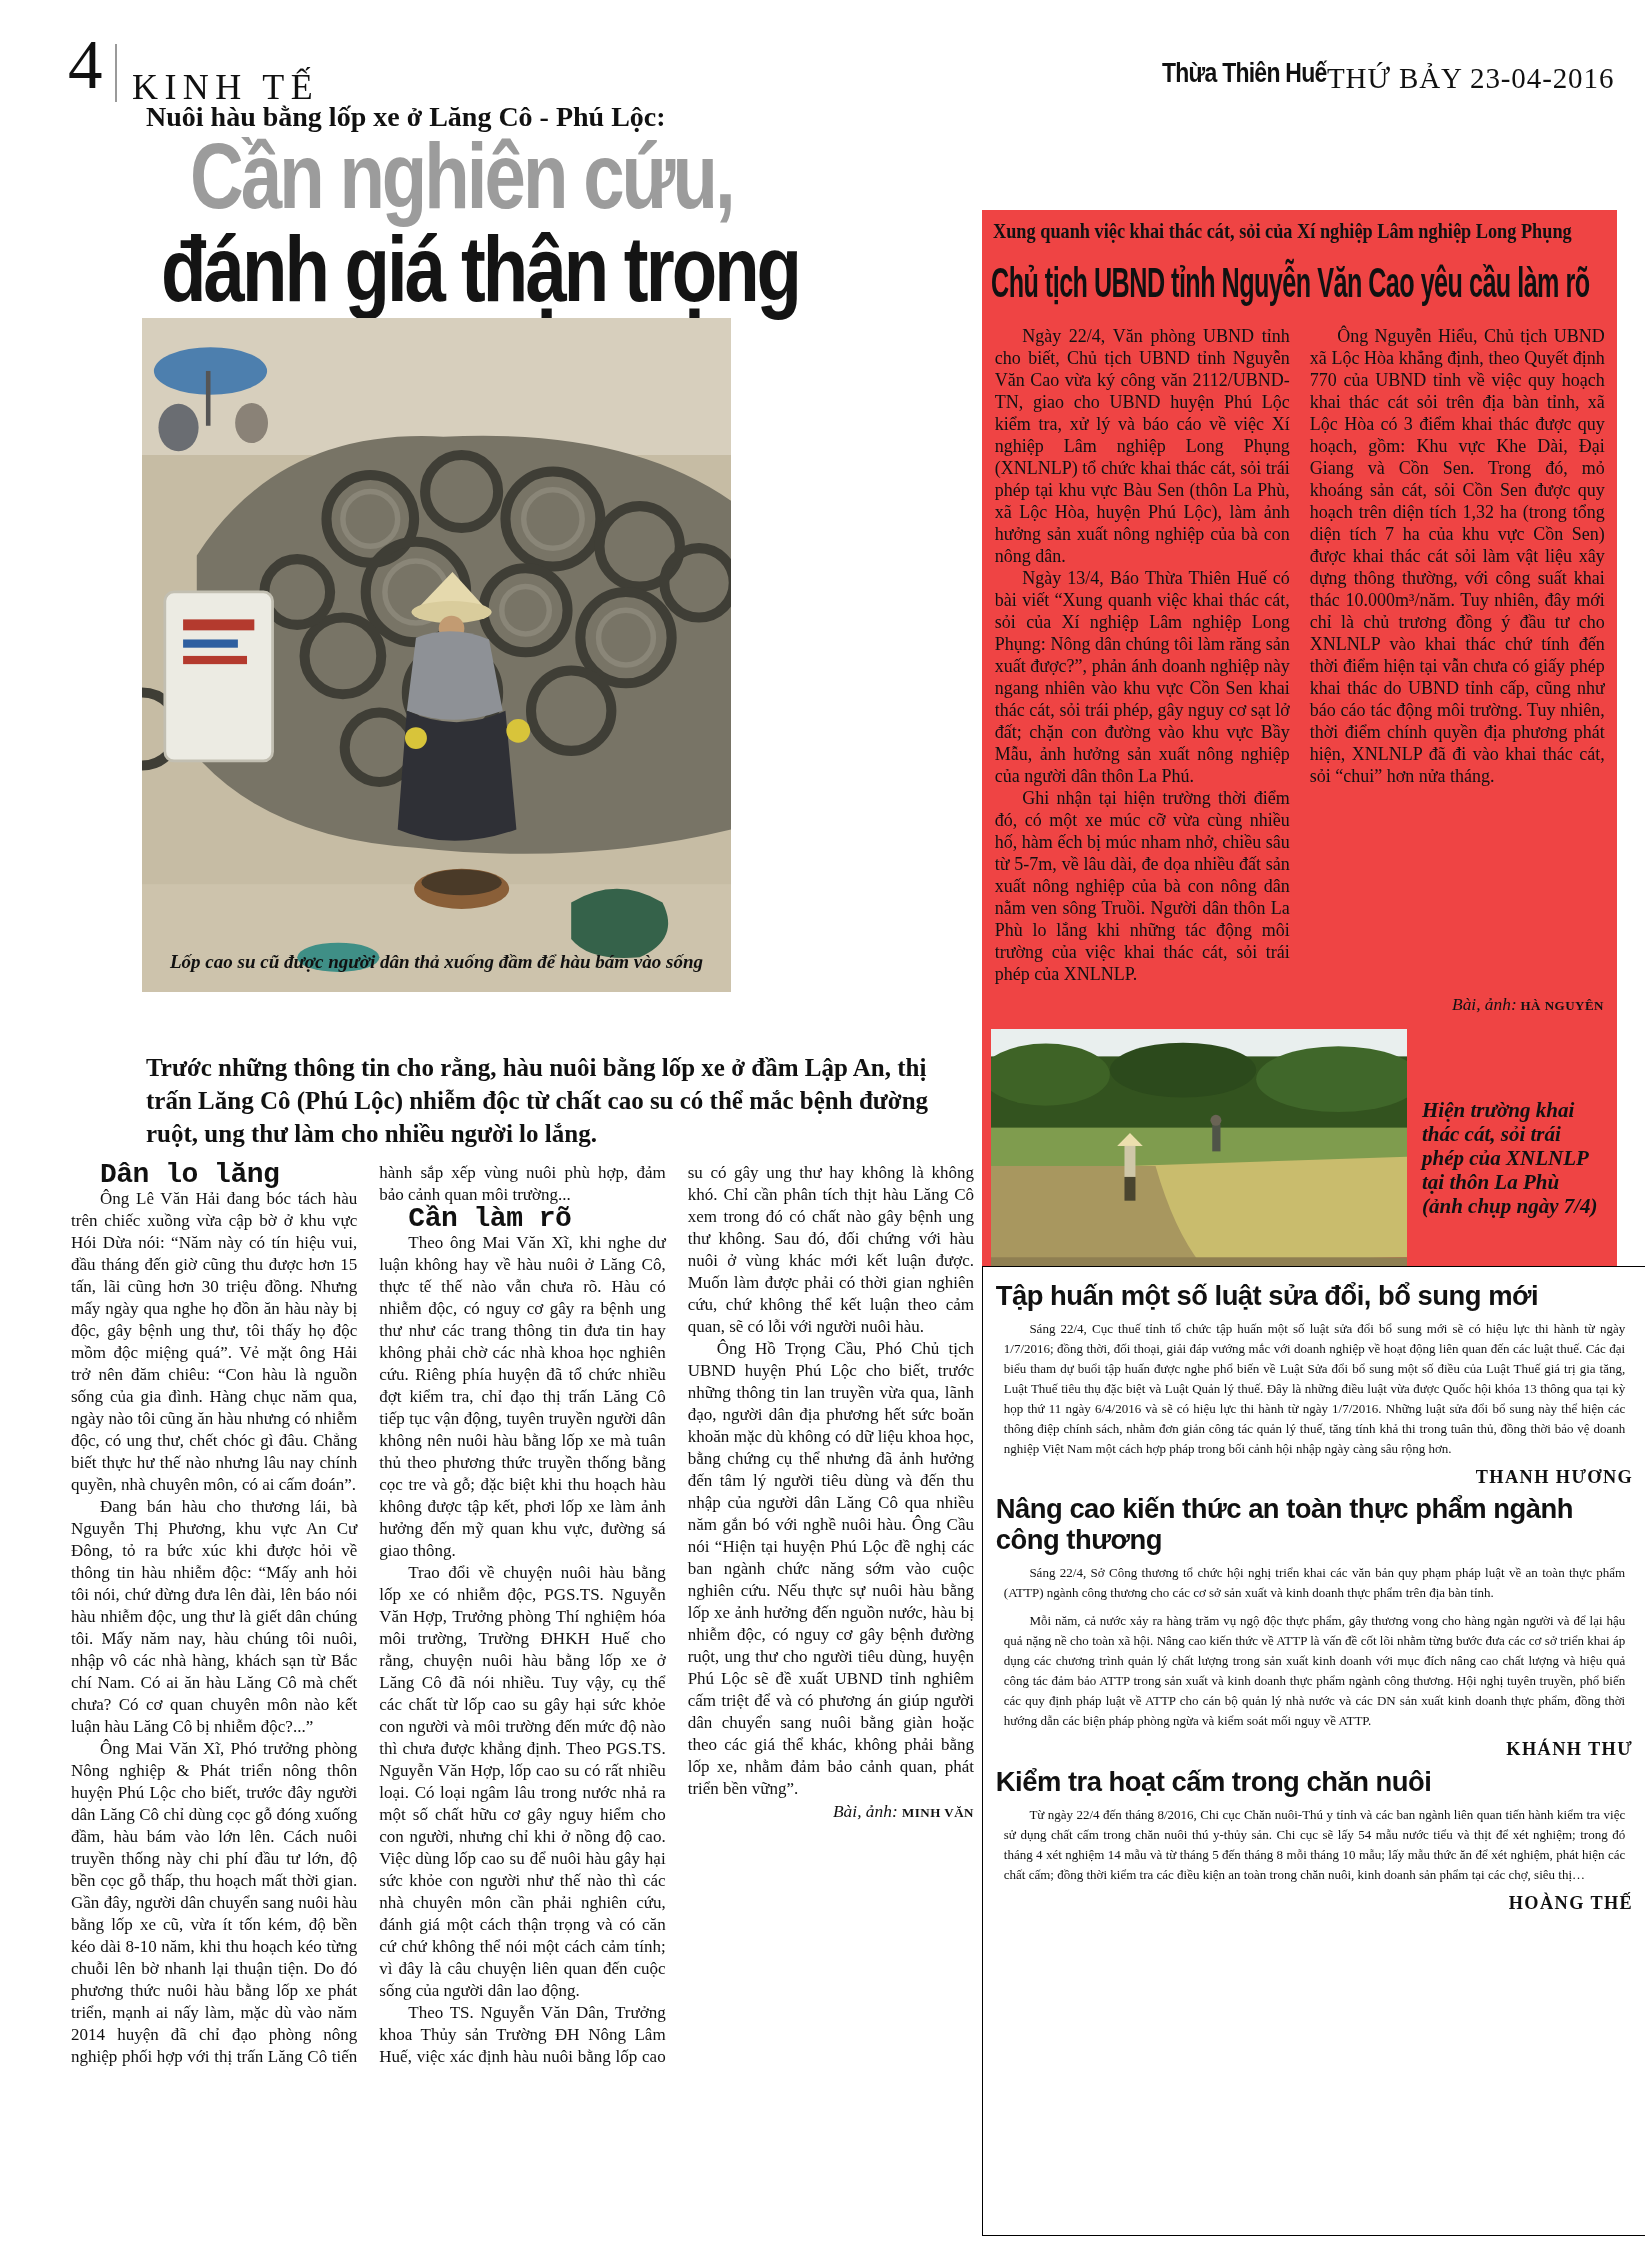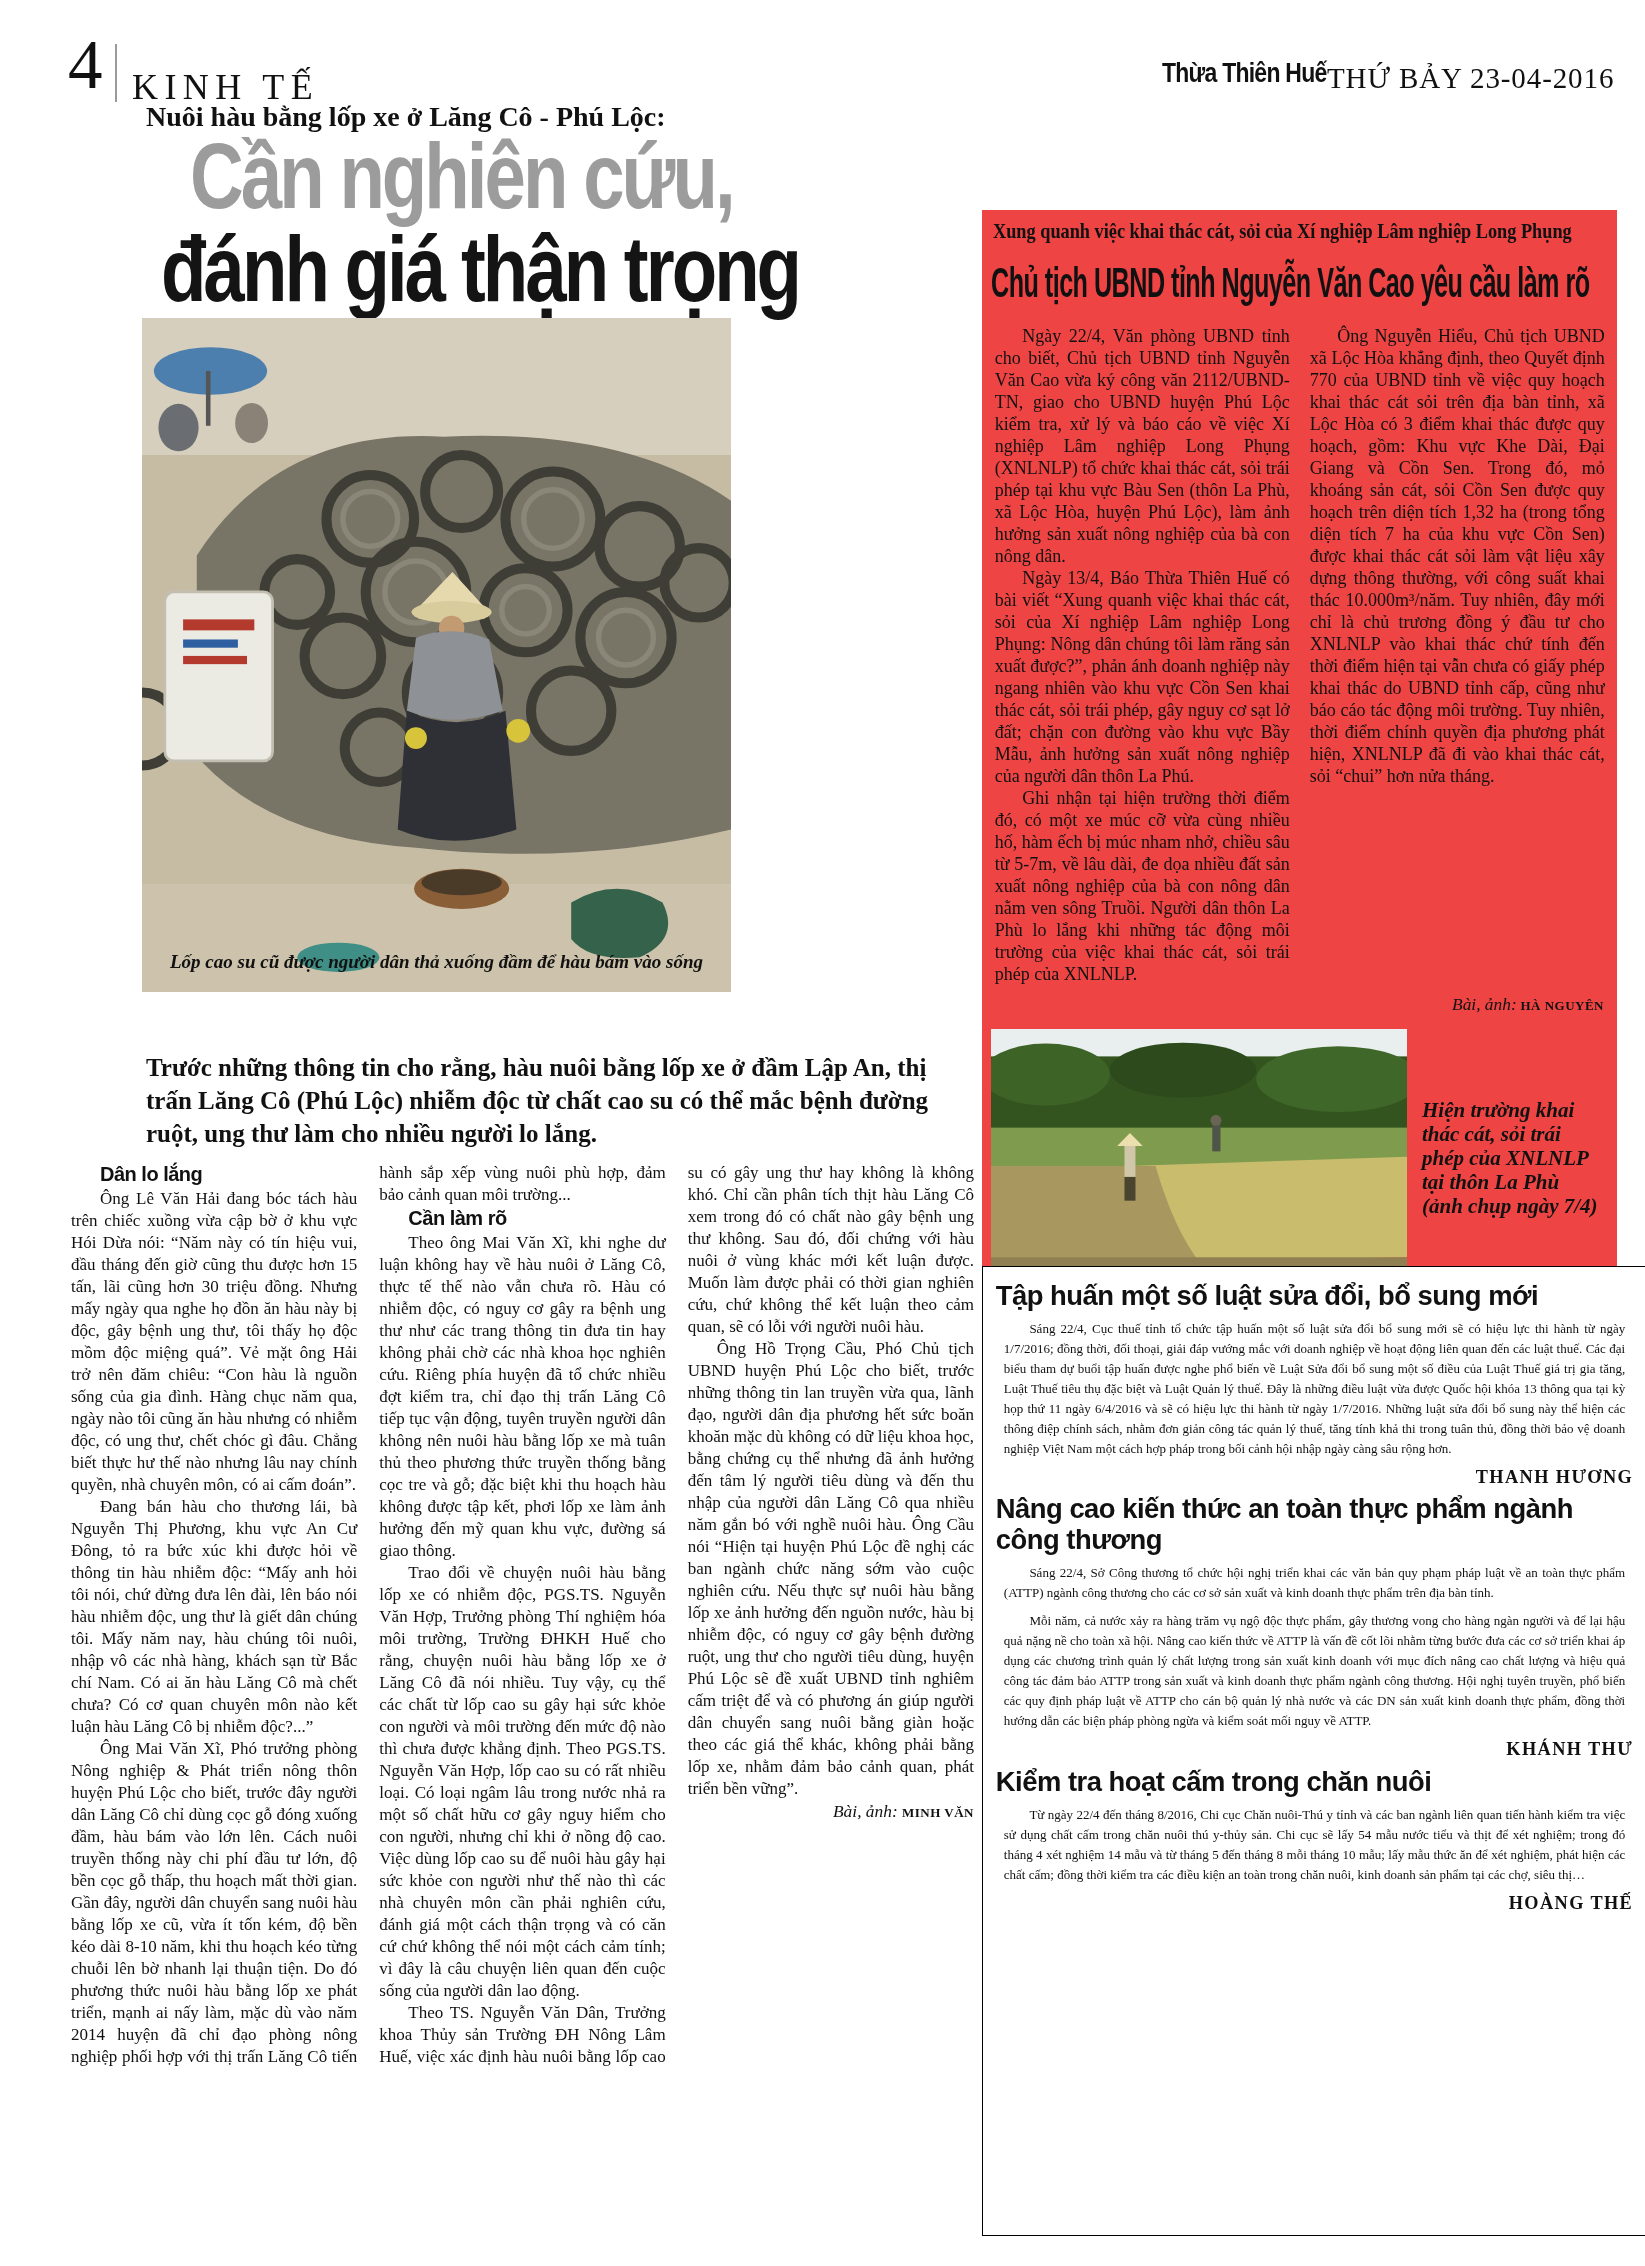--- a/index.html
+++ b/index.html
@@ -23,21 +23,21 @@
        transform:scaleX(.8);transform-origin:left;white-space:nowrap;}
   .main-photo{position:absolute;left:142px;top:318px;width:589px;height:674px;overflow:hidden;}
   .main-caption{position:absolute;left:142px;top:951px;width:589px;text-align:center;
                 font-size:19px;font-style:italic;font-weight:bold;}
   .lead{position:absolute;left:146px;top:1051px;width:827px;font-size:25px;line-height:33px;
         font-weight:bold;text-align:left;}
   .bodycols{position:absolute;left:71px;top:1162px;width:903px;height:918px;
             column-count:3;column-gap:22px;column-fill:auto;overflow:hidden;
             font-size:17px;line-height:22px;text-align:justify;}
   .bodycols p{margin:0;text-indent:29px;}
-  .subhead{font-family:Liberation Sans, sans-serif;font-weight:bold;font-size:20px;
+  .subhead{font-family:Liberation Mono, monospace;font-weight:bold;font-size:28px;
            line-height:25.6px;margin:0 0 1.8px 0;text-indent:0;letter-spacing:-0.5px;}
   .byline{margin-top:5.5px;text-align:right;text-indent:0!important;}
   .byline .pre{font-style:italic;font-size:17.4px;}
   .byline .nm{font-weight:bold;font-size:13px;letter-spacing:0.5px;}
   
   .gray-box{position:absolute;left:982px;top:166px;width:635px;height:1244px;background:#ef4444;margin-top:44px;}
   .r-kicker{position:absolute;left:11px;top:9.1px;font-size:21px;font-weight:bold;white-space:nowrap;
             transform:scaleX(.87);transform-origin:left;}
   .r-headline{position:absolute;left:9.1px;top:49px;font-family:"Liberation Sans",sans-serif;
               font-weight:bold;font-size:42px;letter-spacing:-0.9px;white-space:nowrap;

